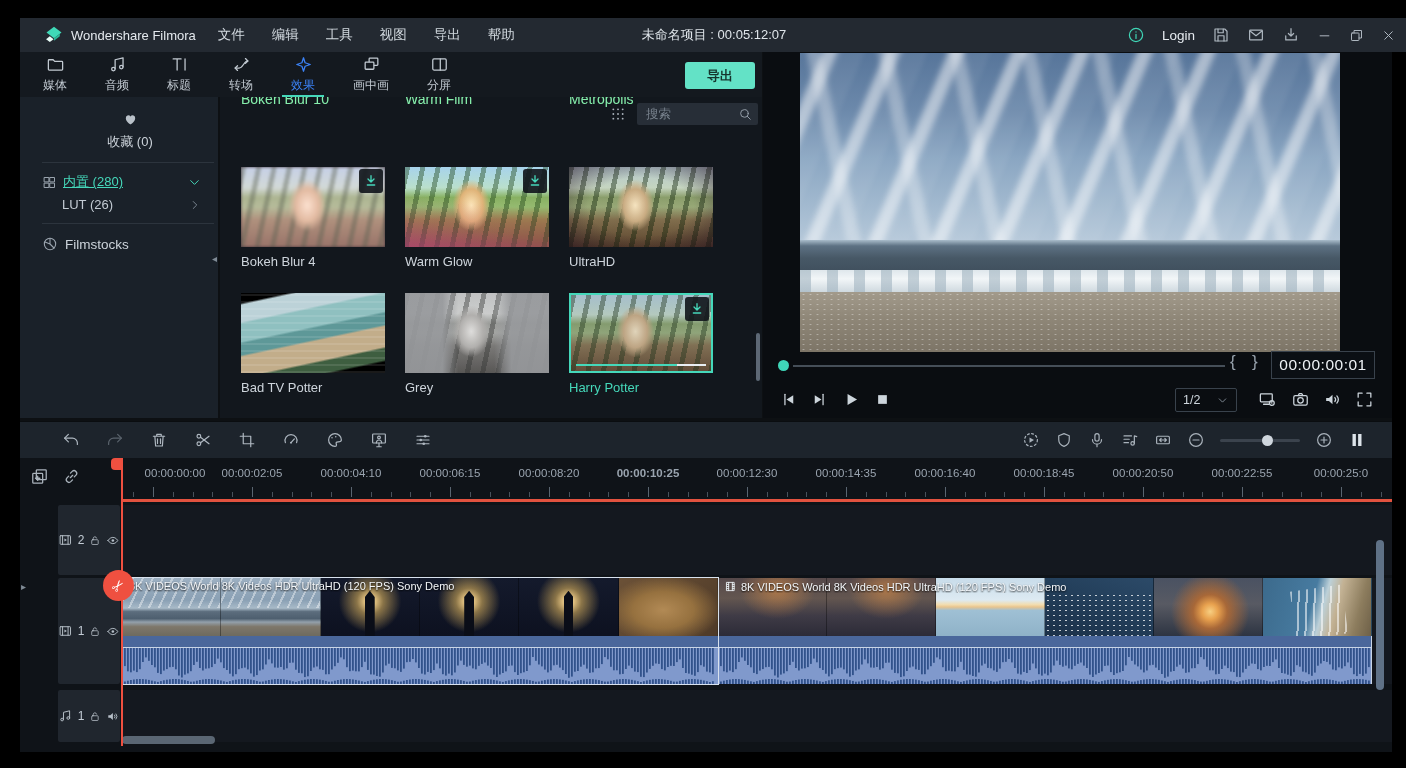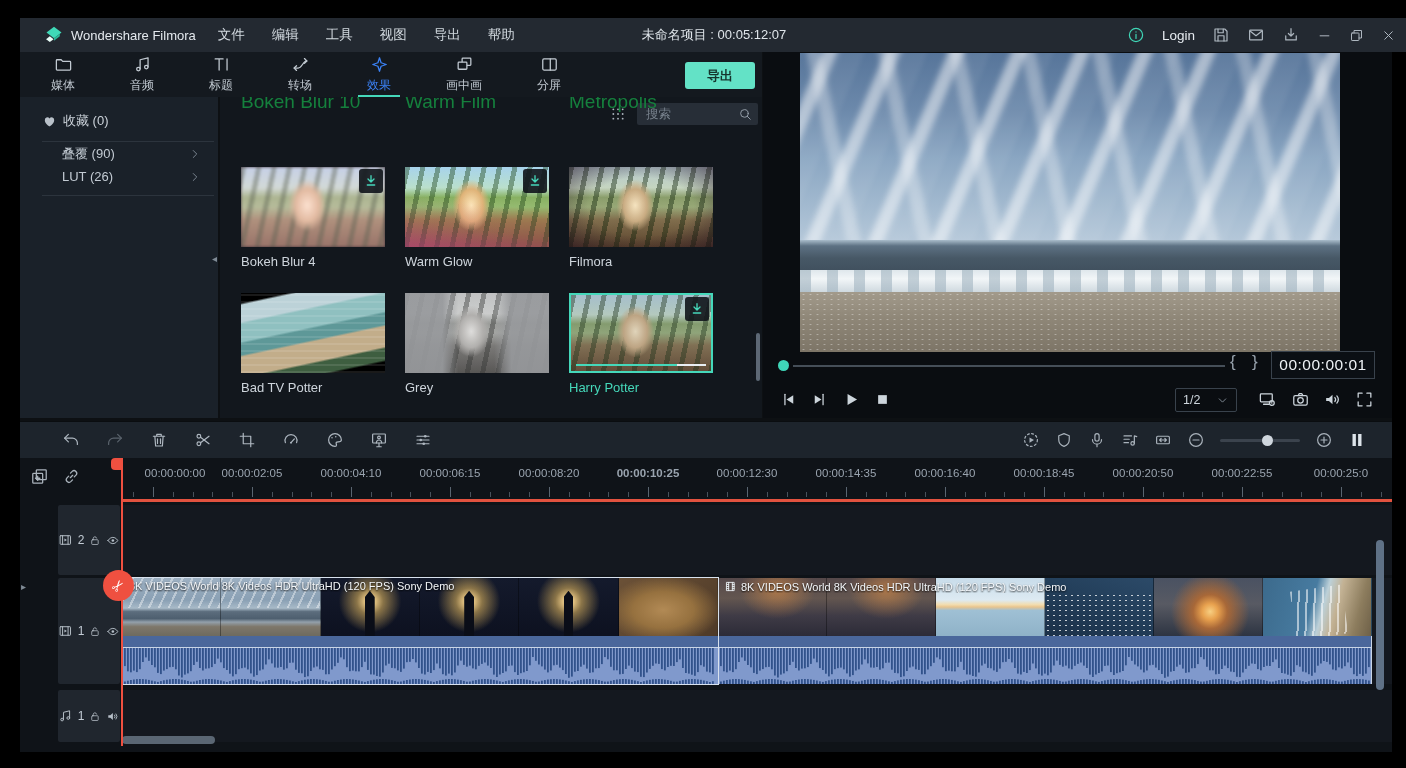--- a/index.html
+++ b/index.html
@@ -17,53 +17,53 @@
   .proj{position:absolute;left:50%;transform:translateX(-50%);color:#dfe5ea;font-size:13px;white-space:nowrap;}
   .tb-right{position:absolute;right:12px;display:flex;align-items:center;gap:17px;}
   .ic{width:18px;height:18px;color:#aeb7c0;display:inline-block;}
   .ic svg,.ticon svg,.pv-ic svg,.thead svg,.chev svg{width:100%;height:100%;}
   .info{color:#3fd6b6;}
   .login{color:#e6ebf0;font-size:13.5px;}
   .win{width:15px;height:15px;}
 
   
   .tabbar{position:absolute;left:20px;top:52px;width:742px;height:45px;background:#14191f;z-index:4;}
-  #tab-list{display:flex;height:100%;padding-left:12px;gap:17px;}
+  #tab-list{display:flex;height:100%;padding-left:4px;}
   .tab{min-width:62px;display:flex;flex-direction:column;align-items:center;justify-content:center;gap:3px;color:#c2cad2;position:relative;}
   .tab.wide{min-width:74px;}
   .ticon{width:19px;height:19px;}
   .tlabel{font-size:12px;}
   .tab.active{color:#3b82f6;}
   .tab.active::after{content:"";position:absolute;bottom:0;left:10px;right:10px;height:2px;background:#45d8ba;}
   .export{position:absolute;right:7px;top:10px;width:70px;height:27px;background:#63e2c6;color:#15342c;font-size:13px;font-weight:bold;border:none;border-radius:3px;font-family:inherit;}
 
   
   .sidebar{position:absolute;left:20px;top:97px;width:198px;height:321px;background:#1a2129;z-index:3;}
-  .sb-fav{display:flex;align-items:center;gap:6px;padding:15px 0 11px 22px;color:#ccd3da;font-size:13px;}
+  .sb-fav{display:flex;align-items:center;gap:6px;padding:15px 0 11px 22px;color:#ccd3da;font-size:13px;flex-direction:column;}
   .sb-fav .chev-ic{width:15px;height:15px;color:#b9c1c9;}
   .sb-div{height:1px;background:#2c343d;margin:0 4px 0 22px;}
   .sb-builtin{display:flex;align-items:center;gap:6px;padding:10px 0 3px 22px;color:#45d8ba;font-size:13px;position:relative;}
   .sb-builtin .gi{width:15px;height:15px;color:#9aa4ae;}
   .sb-builtin .lbl{text-decoration:underline;}
   .sb-builtin .chev{position:absolute;right:16px;top:12px;width:15px;height:15px;color:#45d8ba;}
   .sb-child{display:flex;align-items:center;padding:3px 0 3px 42px;color:#c3cbd3;font-size:13px;position:relative;}
   .sb-child .chev{position:absolute;right:16px;width:14px;height:14px;color:#7f8a95;}
   .sb-div2{height:1px;background:#2c343d;margin:8px 4px 0 22px;}
   .sb-fs{display:flex;align-items:center;gap:7px;padding:12px 0 0 22px;color:#ccd3da;font-size:13.5px;}
   .sb-fs .fsic{width:16px;height:16px;color:#9aa4ae;}
   .sb-collapse{position:absolute;right:1px;top:156px;color:#7f8a95;font-size:10px;}
 
   
   .effects{position:absolute;left:220px;top:97px;width:542px;height:321px;background:#12171d;overflow:hidden;z-index:3;}
   .grid-dots{position:absolute;left:390px;top:9px;width:16px;height:16px;color:#aab3bc;}
   .searchbox{position:absolute;left:417px;top:6px;width:121px;height:22px;background:#272e37;border-radius:2px;display:flex;align-items:center;}
   .searchbox input{background:transparent;border:none;color:#aab3bc;font-size:12.5px;padding-left:9px;width:88px;outline:none;font-family:inherit;}
   .searchbox input::placeholder{color:#79838e;}
   .searchbox .sic{width:14px;height:14px;color:#9aa4ae;margin-left:2px;}
-  .fx-plabel{position:absolute;top:-6px;font-size:19px;color:#15803d;white-space:nowrap;}
+  .fx-plabel{position:absolute;top:-6px;font-size:14px;color:#86efac;white-space:nowrap;}
   .card{position:absolute;width:144px;}
   .thumb{width:144px;height:80px;position:relative;overflow:hidden;background:#000;box-sizing:border-box;}
   .thumb .img{position:absolute;inset:0;}
   .vy{background:
       radial-gradient(ellipse 26px 36px at 46% 48%, #e8d8b6 0%, #c9a87c 45%, rgba(0,0,0,0) 72%),
       repeating-linear-gradient(102deg, rgba(30,58,26,0.42) 0 5px, rgba(0,0,0,0) 5px 15px),
       linear-gradient(180deg,#a3c4d6 0%,#b3cfc0 26%,#84a368 38%,#90ab74 50%,#8a7550 66%,#6e5138 100%);}
   .ov{position:absolute;inset:0;}
   .fx-bokeh .img{filter:blur(1.6px) brightness(1.12) saturate(0.95);}
   .fx-bokeh .ov{background:rgba(233,178,212,0.28);}
@@ -303,39 +303,56 @@
   <aside class="sidebar">
     <div class="sb-fav">
       <span class="chev-ic">
           <svg viewBox="0 0 24 24" fill="none" stroke="currentColor" stroke-width="1.6" stroke-linecap="round" stroke-linejoin="round">
             <path d="M12 20s-7.5-4.5-7.5-10A4.2 4.2 0 0 1 12 7a4.2 4.2 0 0 1 7.5 3c0 5.5-7.5 10-7.5 10z" fill="currentColor" stroke="none"></path>
           </svg>
         </span>
       <span>收藏 (0)</span>
     </div>
     <div class="sb-div"></div>
+    <div class="sb-builtin">
+      <span class="gi">
+          <svg viewBox="0 0 24 24" fill="none" stroke="currentColor" stroke-width="1.6" stroke-linecap="round" stroke-linejoin="round">
+            <rect x="4" y="4" width="7" height="7"></rect>
+            <rect x="13" y="4" width="7" height="7"></rect>
+            <rect x="4" y="13" width="7" height="7"></rect>
+            <rect x="13" y="13" width="7" height="7"></rect>
+          </svg>
+        </span>
+      <span class="lbl">内置 (280)</span>
+      <span class="chev">
+          <svg viewBox="0 0 24 24" fill="none" stroke="currentColor" stroke-width="1.6" stroke-linecap="round" stroke-linejoin="round">
+            <path d="M6 9l6 6 6-6"></path>
+          </svg>
+        </span>
+    </div>
     <div id="sb-children">
-        <div class="sb-child">
-          <span>叠覆 (90)</span>
-          <span class="chev">
-            <svg viewBox="0 0 24 24" fill="none" stroke="currentColor" stroke-width="1.6" stroke-linecap="round" stroke-linejoin="round">
-              <path d="M9 6l6 6-6 6"></path>
-            </svg>
-          </span>
-        </div>
         <div class="sb-child">
           <span>LUT (26)</span>
           <span class="chev">
             <svg viewBox="0 0 24 24" fill="none" stroke="currentColor" stroke-width="1.6" stroke-linecap="round" stroke-linejoin="round">
               <path d="M9 6l6 6-6 6"></path>
             </svg>
           </span>
         </div>
       </div>
     <div class="sb-div2"></div>
+    <div class="sb-fs">
+      <span class="fsic">
+          <svg viewBox="0 0 24 24" fill="none" stroke="currentColor" stroke-width="1.6" stroke-linecap="round" stroke-linejoin="round">
+            <circle cx="12" cy="12" r="8.5"></circle>
+            <path d="M12 3.5V12l6 6M12 12L4.5 9"></path>
+          </svg>
+        </span>
+      <span>Filmstocks</span>
+    </div>
     <div class="sb-collapse">◂</div>
   </aside>
 
   <section class="effects">
     <span class="grid-dots">
         <svg viewBox="0 0 24 24" fill="none" stroke="currentColor" stroke-width="1.6" stroke-linecap="round" stroke-linejoin="round">
           <g fill="currentColor" stroke="none">
             <circle cx="5" cy="5" r="1.4"></circle>
             <circle cx="12" cy="5" r="1.4"></circle>
             <circle cx="19" cy="5" r="1.4"></circle>
@@ -387,21 +404,21 @@
               </svg>
             </div>
           </div>
           <div class="nm">Warm Glow</div>
         </div>
         <div class="card" style="left: 349px; top: 70px;">
           <div class="thumb fx-brannan">
             <div class="img vy"></div>
             <div class="ov"></div>
           </div>
-          <div class="nm">Filmora</div>
+          <div class="nm">UltraHD</div>
         </div>
         <div class="card" style="left: 21px; top: 196px;">
           <div class="thumb fx-badtv">
             <div class="img"></div>
             <div class="ov"></div>
           </div>
           <div class="nm">Bad TV Potter</div>
         </div>
         <div class="card" style="left: 185px; top: 196px;">
           <div class="thumb fx-grey">

